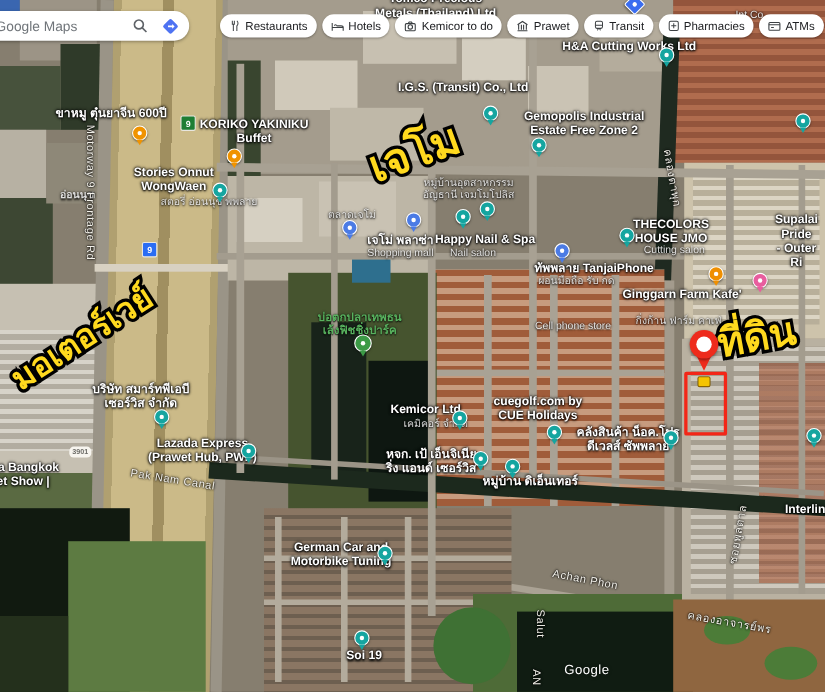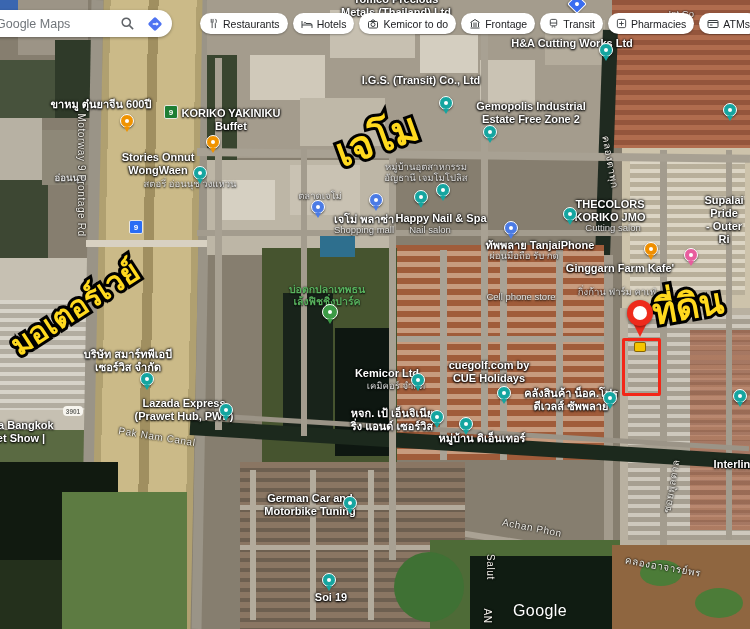--- a/index.html
+++ b/index.html
@@ -59,21 +59,21 @@
       border:7px solid transparent;border-top:14px solid #ee2b1c;}
   .land-rect{position:absolute;left:622px;top:338px;width:33px;height:52px;border:3px solid #f32617;
       border-radius:2px;z-index:51;}
   .land-dot{position:absolute;left:634px;top:342px;width:10px;height:8px;background:#f5c400;border-radius:2px;
       border:1px solid rgba(90,60,0,.7);z-index:53;}
   .shield{position:absolute;transform:translate(-50%,-50%);display:flex;align-items:center;justify-content:center;
       border-radius:2px;font-weight:700;z-index:42;}
   .sh-green{width:12px;height:12px;background:#1e7e34;color:#fff;font-size:8px;border:1px solid #e8e6df;}
   .sh-blue{width:12px;height:12px;background:#2a6df4;color:#fff;font-size:8px;border:1px solid #e8e6df;}
   .sh-white{width:20px;height:10px;background:#f7f5ef;color:#6b6b66;font-size:6.5px;border-radius:4px;}
-  .watermark{position:absolute;left:513px;top:602px;color:#fff;font-size:16px;font-weight:500;letter-spacing:.4px;
+  .watermark{position:absolute;left:513px;top:602px;color:#fff;font-size:12px;font-weight:500;letter-spacing:.4px;
       text-shadow:0 0 3px rgba(0,0,0,.65);z-index:55;}
 </style>
 </head>
 <body>
 
 <div id="stage">
 
   <div>
     <div class="bg" style="left:18px;top:0;width:70px;height:55px;background:#9c9486"></div>
     <div class="bg" style="left:0;top:0;width:18px;height:14px;background:#3a66b0"></div>
@@ -168,31 +168,31 @@
       <div class="lbl faint" style="left: 676px; top: 14px; transform: translate(-50%, -50%) rotate(0deg);">... Int Co</div>
       <div class="lbl place" style="left: 572px; top: 43px; transform: translate(-50%, -50%) rotate(0deg);">H&amp;A Cutting Works Ltd</div>
       <div class="lbl place" style="left: 421px; top: 80px; transform: translate(-50%, -50%) rotate(0deg);">I.G.S. (Transit) Co., Ltd</div>
       <div class="lbl place" style="left: 531px; top: 113px; transform: translate(-50%, -50%) rotate(0deg);">Gemopolis Industrial
 Estate Free Zone 2</div>
       <div class="lbl place" style="left: 101px; top: 104px; transform: translate(-50%, -50%) rotate(0deg);">ขาหมู ตุ๋นยาจีน 600ปี</div>
       <div class="lbl place" style="left: 231px; top: 120px; transform: translate(-50%, -50%) rotate(0deg);">KORIKO YAKINIKU
 Buffet</div>
       <div class="lbl place" style="left: 158px; top: 164px; transform: translate(-50%, -50%) rotate(0deg);">Stories Onnut
 WongWaen</div>
-      <div class="lbl faint" style="left: 190px; top: 184px; transform: translate(-50%, -50%) rotate(0deg);">สตอรี่ อ่อนนุช วงแหวน</div>
+      <div class="lbl faint" style="left: 190px; top: 184px; transform: translate(-50%, -50%) rotate(0deg);">สตอรี่ อ่อนนุช พพลาย</div>
       <div class="lbl faint" style="left: 70px; top: 178px; transform: translate(-50%, -50%) rotate(0deg); font-weight: bold;">อ่อนนุช</div>
       <div class="lbl faint" style="left: 426px; top: 172px; transform: translate(-50%, -50%) rotate(0deg);">หมู่บ้านอุตสาหกรรม
 อัญธานี เจมโมโปลิส</div>
       <div class="lbl faint" style="left: 320px; top: 196px; transform: translate(-50%, -50%) rotate(0deg);">ตลาดเจโม่</div>
       <div class="lbl place" style="left: 364px; top: 219px; transform: translate(-50%, -50%) rotate(0deg);">เจโม่ พลาซ่า</div>
       <div class="lbl faint" style="left: 364px; top: 230px; transform: translate(-50%, -50%) rotate(0deg);">Shopping mall</div>
       <div class="lbl place" style="left: 441px; top: 218px; transform: translate(-50%, -50%) rotate(0deg);">Happy Nail &amp; Spa</div>
       <div class="lbl faint" style="left: 430px; top: 230px; transform: translate(-50%, -50%) rotate(0deg);">Nail salon</div>
       <div class="lbl place" style="left: 610px; top: 211px; transform: translate(-50%, -50%) rotate(0deg);">THECOLORS
-KORIKO JMO</div>
+HOUSE JMO</div>
       <div class="lbl faint" style="left: 613px; top: 228px; transform: translate(-50%, -50%) rotate(0deg);">Cutting salon</div>
       <div class="lbl place" style="left: 724px; top: 220px; transform: translate(-50%, -50%) rotate(0deg);">Supalai Pride
 - Outer Ri</div>
       <div class="lbl place" style="left: 540px; top: 245px; transform: translate(-50%, -50%) rotate(0deg);">ทัพพลาย TanjaiPhone</div>
       <div class="lbl faint" style="left: 524px; top: 256px; transform: translate(-50%, -50%) rotate(0deg);">ผ่อนมือถือ รับ กด</div>
       <div class="lbl faint" style="left: 521px; top: 266px; transform: translate(-50%, -50%) rotate(0deg); margin-top: 31px;">Cell phone store</div>
       <div class="lbl place" style="left: 620px; top: 268px; transform: translate(-50%, -50%) rotate(0deg);">Ginggarn Farm Kafe'</div>
       <div class="lbl faint" style="left: 617px; top: 280px; transform: translate(-50%, -50%) rotate(0deg); margin-top: 12px;">กิ่งก้าน ฟาร์ม คาเฟ่</div>
       <div class="lbl green" style="left: 327px; top: 295px; transform: translate(-50%, -50%) rotate(0deg);">บ่อตกปลาเทพธน
 เล้งฟิชชิ่งปาร์ค</div>
@@ -358,21 +358,21 @@
           </svg>
         </span>
         <span>Kemicor to do</span>
       </button>
       <button class="chip">
         <span>
           <svg width="12" height="12" viewBox="0 0 24 24" fill="none" stroke="#3c4043" stroke-width="2">
             <path d="M3 9l9-6 9 6M5 9v9M10 9v9M14 9v9M19 9v9M3 20h18"></path>
           </svg>
         </span>
-        <span>Frontage</span>
+        <span>Prawet</span>
       </button>
       <button class="chip">
         <span>
           <svg width="11" height="11" viewBox="0 0 24 24" fill="none" stroke="#3c4043" stroke-width="2">
             <rect x="5" y="3" width="14" height="14" rx="3"></rect>
             <path d="M5 11h14M9 21l1.5-3M15 21l-1.5-3"></path>
           </svg>
         </span>
         <span>Transit</span>
       </button>

